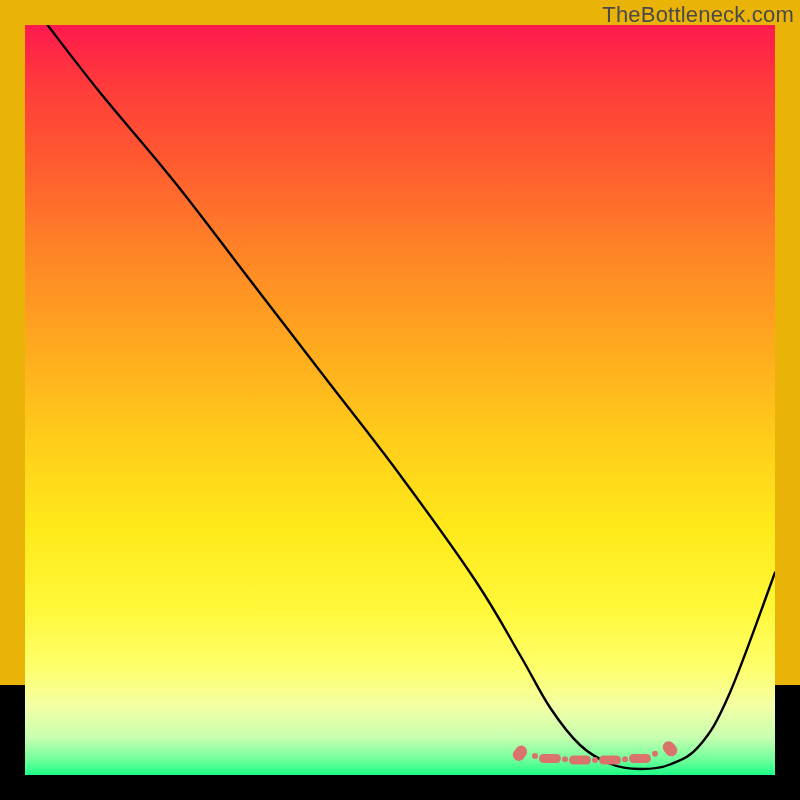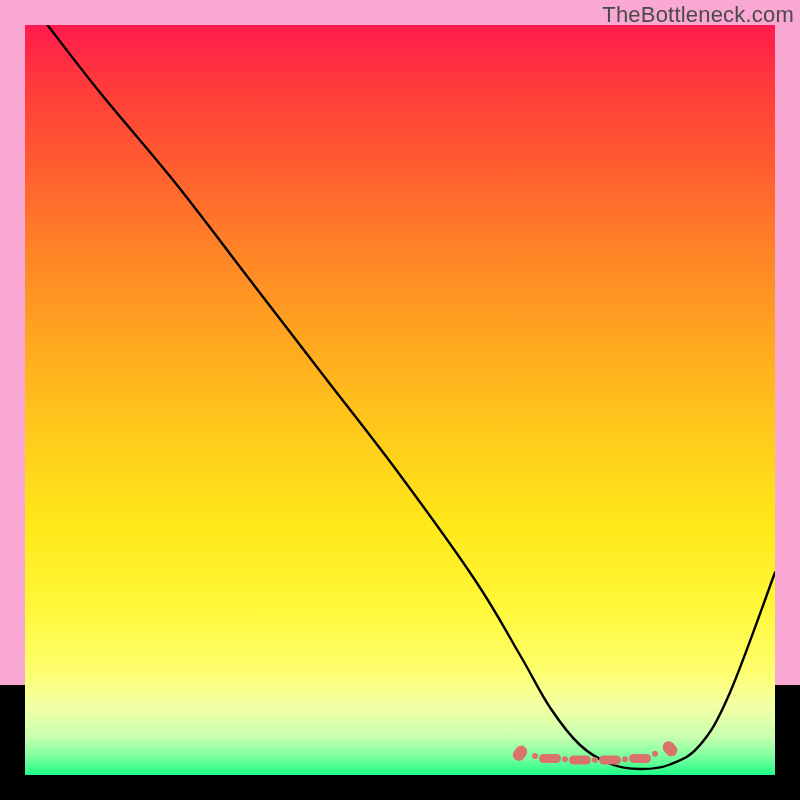--- a/index.html
+++ b/index.html
@@ -9,21 +9,21 @@
     height: 800px;
     background: #000;
     overflow: hidden;
   }
   .frame {
     position: absolute;
     left: 0;
     top: 0;
     width: 800px;
     height: 685px;
-    background: #f9a8d4;
+    background: #eab308;
   }
   .plot-area {
     position: absolute;
     left: 25px;
     top: 25px;
     width: 750px;
     height: 750px;
     background: linear-gradient(to bottom,
       #ff1a4d 0%,
       #ff3b3b 8%,

